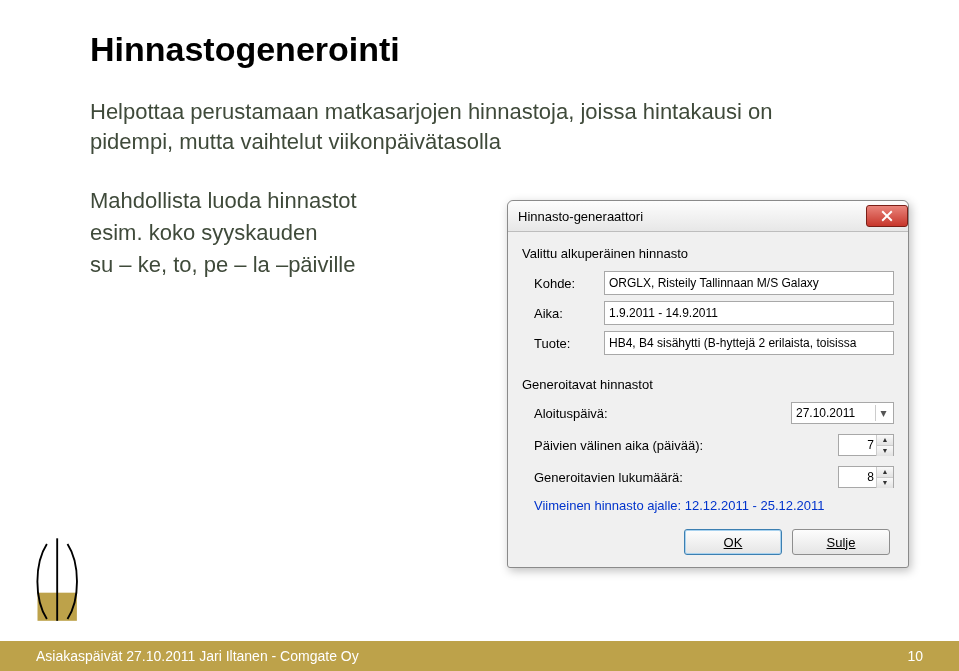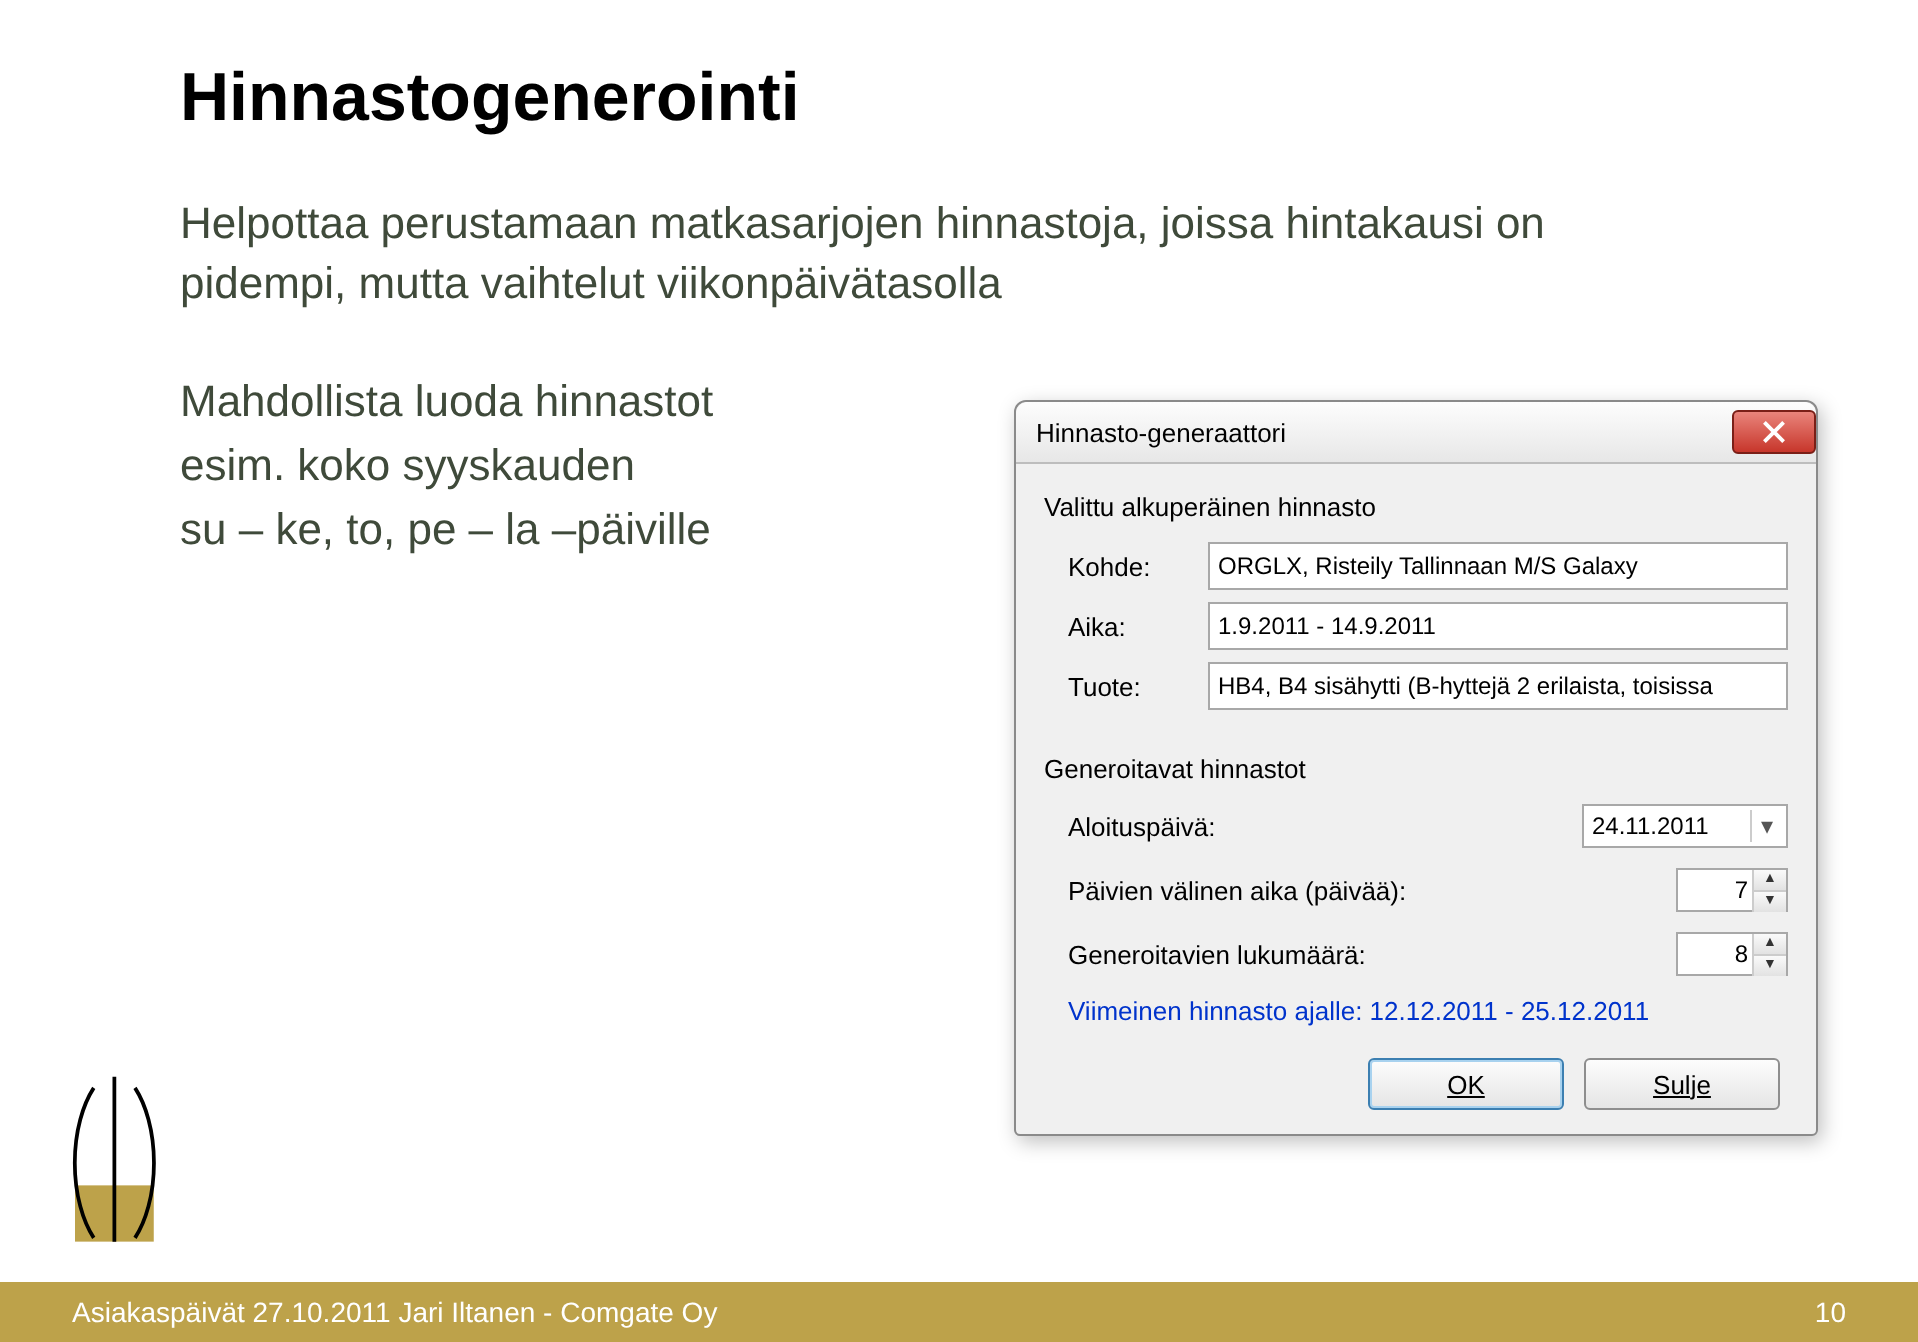--- a/index.html
+++ b/index.html
@@ -268,21 +268,21 @@
       <div class="row indent" style="margin-bottom:22px;">
         <div class="lbl">Tuote:</div>
         <div class="txt">HB4, B4 sisähytti (B-hyttejä 2 erilaista, toisissa</div>
       </div>
 
       <div class="group-label">Generoitavat hinnastot</div>
 
       <div class="row-gen indent">
         <div class="lbl-wide">Aloituspäivä:</div>
         <div class="date-field">
-          <span class="v">24.11.2011</span>
+          <span class="v">27.10.2011</span>
           <span class="dd">
               <span class="chev">▾</span>
             </span>
         </div>
       </div>
 
       <div class="row-gen indent">
         <div class="lbl-wide">Päivien välinen aika (päivää):</div>
         <div class="spin">
           <span class="v">7</span>

